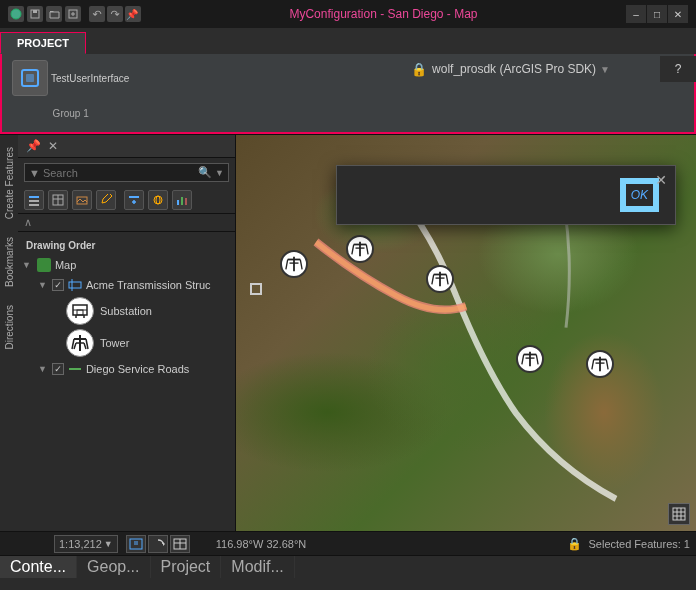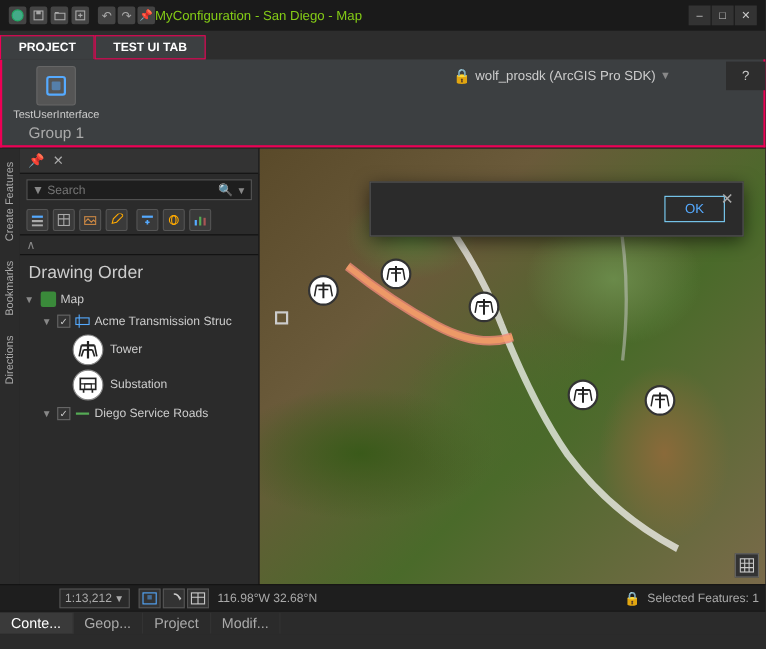--- a/index.html
+++ b/index.html
@@ -12,21 +12,21 @@
       display: flex;
       align-items: center;
       justify-content: space-between;
       padding: 0 8px;
       color: #ccc;
       font-size: 12px;
     }
     .titlebar-left { display: flex; align-items: center; gap: 4px; }
     .titlebar-icons { display: flex; gap: 3px; }
     .titlebar-icon { width: 16px; height: 16px; background: #444; border-radius: 2px; display: flex; align-items: center; justify-content: center; font-size: 9px; color: #aaa; cursor: pointer; }
-    .titlebar-title { flex: 1; font-size: 12px; color: #84cc16; }
+    .titlebar-title { flex: 1; text-align: center; font-size: 12px; color: #ec4899; }
     .titlebar-right { display: flex; align-items: center; gap: 4px; }
     .titlebar-buttons { display: flex; gap: 1px; }
     .tb-btn { width: 20px; height: 18px; background: #333; border: none; color: #ccc; cursor: pointer; display: flex; align-items: center; justify-content: center; font-size: 10px; }
 
     
     .ribbon {
       background: #2d2d2d;
       border-bottom: 1px solid #111;
     }
     .ribbon-tabs {
@@ -58,45 +58,44 @@
       border: 2px solid #e05;
       border-top: none;
       padding: 6px 10px;
       display: flex;
       align-items: flex-start;
       gap: 8px;
       height: 80px;
     }
     .ribbon-item {
       display: flex;
-      flex-direction: column;
       align-items: center;
       gap: 3px;
       cursor: pointer;
     }
     .ribbon-item-icon {
       width: 36px;
       height: 36px;
       background: #555;
       border: 1px solid #666;
       border-radius: 3px;
       display: flex;
       align-items: center;
       justify-content: center;
     }
     .ribbon-item-label { font-size: 10px; color: #ccc; }
     .ribbon-group {
       position: relative;
       padding-bottom: 14px;
     }
     .group-label-bar {
-      font-size: 14px;
+      font-size: 10px;
       color: #aaa;
       text-align: center;
-      margin-top: 2px;
+      margin-top: 12px;
     }
 
     
     .user-area {
       position: absolute;
       top: 28px;
       right: 40px;
       height: 26px;
       display: flex;
       align-items: center;
@@ -203,24 +202,24 @@
       font-size: 10px;
     }
 
     
     .contents-tree {
       overflow-y: auto;
       flex: 1;
       padding: 4px 0;
     }
     .tree-section-label {
-      font-size: 16px;
+      font-size: 10px;
       color: #ccc;
       padding: 4px 8px;
-      font-weight: normal;
+      font-weight: bold;
     }
     .tree-item {
       display: flex;
       align-items: center;
       padding: 2px 4px;
       cursor: pointer;
       gap: 3px;
       font-size: 11px;
     }
     .tree-arrow { color: #888; font-size: 9px; margin-right: 2px; }
@@ -340,26 +339,27 @@
       top: 6px; right: 8px;
       background: none;
       border: none;
       color: #aaa;
       cursor: pointer;
       font-size: 14px;
     }
     .dialog-content { padding: 8px 0 20px 0; font-size: 12px; color: #ccc; }
     .dialog-footer { display: flex; justify-content: flex-end; }
     .dialog-ok-btn {
-      padding: 4px 18px;
+      padding: 4px 5px;
       background: #2b2b2b;
-      border: 1px solid #7dd3fc;
+      border: 6px solid #7dd3fc;
       color: #5af;
       cursor: pointer;
       font-size: 12px;
+      font-style: italic;
     }
 
     
     .statusbar {
       height: 24px;
       background: #1e1e1e;
       border-top: 1px solid #111;
       display: flex;
       align-items: center;
       padding: 0 6px;
@@ -368,42 +368,42 @@
       color: #aaa;
     }
     .status-scale-dropdown {
       display: flex; align-items: center; gap: 2px;
       background: #2a2a2a;
       border: 1px solid #555;
       padding: 1px 4px;
       height: 18px;
       margin-left: 48px;
     }
-    .status-coords { display: flex; align-items: center; gap: 2px; }
+    .status-coords { display: flex; align-items: center; gap: 2px; margin-left: 18px; }
     .status-flex { flex: 1; }
     .status-right { margin-left: auto; display: flex; align-items: center; gap: 6px; }
     .status-map-icon {
       width: 20px; height: 18px;
       background: #333;
       border: 1px solid #555;
       display: flex; align-items: center; justify-content: center;
       font-size: 10px;
     }
 
     
     .bottom-tabs {
       height: 22px;
       background: #2b2b2b;
       display: flex;
       align-items: center;
       border-top: 1px solid #111;
     }
     .bottom-tab {
       padding: 2px 10px;
-      font-size: 13px;
+      font-size: 16px;
       color: #aaa;
       cursor: pointer;
       border-right: 1px solid #333;
     }
     .bottom-tab.active { color: #fff; background: #3a3a3a; }
 
     
     .contents-tree::-webkit-scrollbar { width: 8px; }
     .contents-tree::-webkit-scrollbar-track { background: #1e1e1e; }
     .contents-tree::-webkit-scrollbar-thumb { background: #444; }
@@ -482,21 +482,20 @@
       <button class="tb-btn">□</button>
       <button class="tb-btn close">✕</button>
     </div>
   </div>
 </div>
 
 <div class="ribbon">
   <div style="display:flex; align-items:flex-end; position:relative;">
     <div class="ribbon-tabs">
       <div class="ribbon-tab active">PROJECT</div>
-      <div class="ribbon-tab secondary active">TEST UI TAB</div>
     </div>
 
     <div class="user-area" style="position:relative; margin-left: auto;">
       <span class="user-icon">🔒</span>
       <span style="font-size:12px; color:#ccc;">wolf_prosdk (ArcGIS Pro SDK)</span>
       <span style="font-size:10px; color:#888;">▼</span>
     </div>
     <button class="help-btn" style="position:relative; margin-left:4px;">?</button>
   </div>
   <div class="ribbon-content">
@@ -612,43 +611,43 @@
               <line x1="4" y1="1" x2="4" y2="13" stroke="#5af" stroke-width="1"></line>
             </svg>
         </div>
         <span class="layer-label">Acme Transmission Struc</span>
       </div>
 
 
       <div class="legend-item">
         <div class="legend-icon">
           <svg width="20" height="20" viewBox="0 0 20 20">
+            <rect x="3" y="4" width="14" height="10" fill="none" stroke="#222" stroke-width="1.5"></rect>
+            <line x1="3" y1="9" x2="17" y2="9" stroke="#222" stroke-width="1"></line>
+            <rect x="7" y="9" width="6" height="5" fill="none" stroke="#222" stroke-width="1"></rect>
+            <line x1="6" y1="14" x2="6" y2="17" stroke="#222" stroke-width="1.5"></line>
+            <line x1="14" y1="14" x2="14" y2="17" stroke="#222" stroke-width="1.5"></line>
+          </svg>
+        </div>
+        <span>Substation</span>
+      </div>
+
+      <div class="legend-item">
+        <div class="legend-icon">
+          <svg width="20" height="20" viewBox="0 0 20 20">
             <line x1="10" y1="2" x2="10" y2="18" stroke="#222" stroke-width="2"></line>
             <line x1="4" y1="6" x2="16" y2="6" stroke="#222" stroke-width="2"></line>
             <line x1="6" y1="10" x2="14" y2="10" stroke="#222" stroke-width="1.5"></line>
             <line x1="4" y1="6" x2="2" y2="16" stroke="#222" stroke-width="1.5"></line>
             <line x1="16" y1="6" x2="18" y2="16" stroke="#222" stroke-width="1.5"></line>
             <line x1="6" y1="10" x2="4" y2="16" stroke="#222" stroke-width="1.5"></line>
             <line x1="14" y1="10" x2="16" y2="16" stroke="#222" stroke-width="1.5"></line>
           </svg>
         </div>
         <span>Tower</span>
-      </div>
-
-      <div class="legend-item">
-        <div class="legend-icon">
-          <svg width="20" height="20" viewBox="0 0 20 20">
-            <rect x="3" y="4" width="14" height="10" fill="none" stroke="#222" stroke-width="1.5"></rect>
-            <line x1="3" y1="9" x2="17" y2="9" stroke="#222" stroke-width="1"></line>
-            <rect x="7" y="9" width="6" height="5" fill="none" stroke="#222" stroke-width="1"></rect>
-            <line x1="6" y1="14" x2="6" y2="17" stroke="#222" stroke-width="1.5"></line>
-            <line x1="14" y1="14" x2="14" y2="17" stroke="#222" stroke-width="1.5"></line>
-          </svg>
-        </div>
-        <span>Substation</span>
       </div>
 
 
       <div class="tree-item" style="padding-left: 20px;">
         <span class="tree-arrow">▼</span>
         <div class="tree-checkbox">✓</div>
         <div class="tree-icon">
           <svg width="14" height="14" viewBox="0 0 14 14">
               <line x1="1" y1="7" x2="13" y2="7" stroke="#5a5" stroke-width="2"></line>
             </svg>

